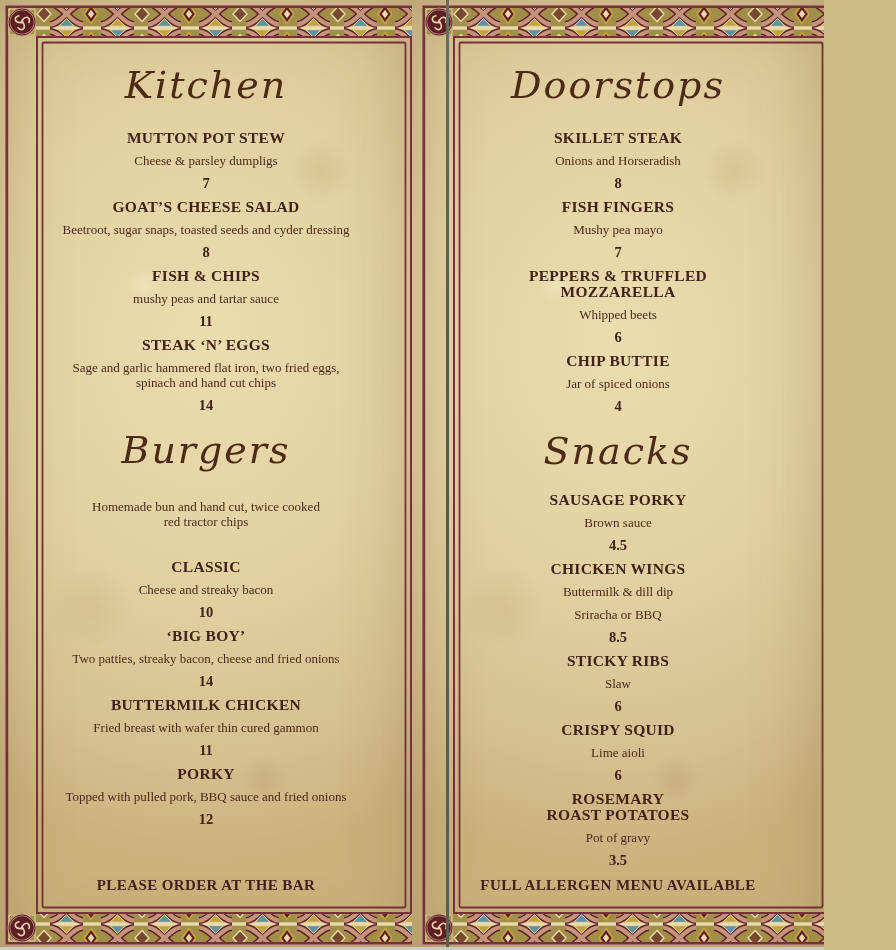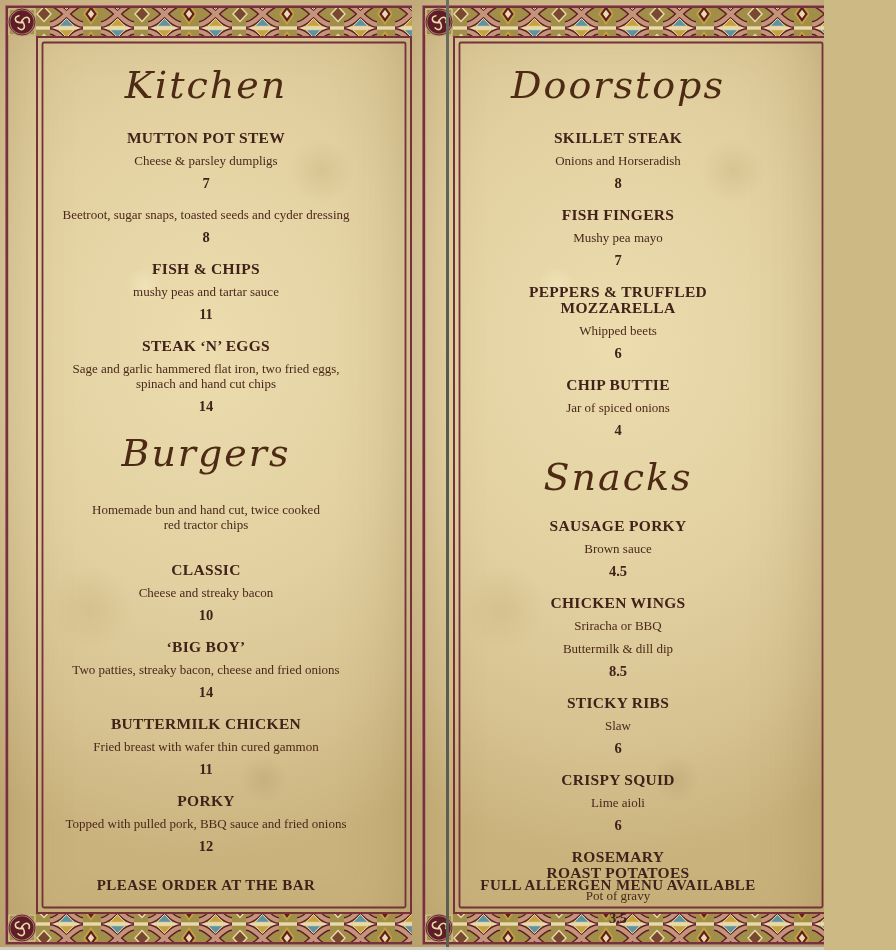--- a/index.html
+++ b/index.html
@@ -17,21 +17,21 @@
   .border-host{position:absolute;inset:0;z-index:2;pointer-events:none;}
   .border-host svg{display:block;}
   .content{position:absolute;top:44px;bottom:44px;left:40px;right:40px;z-index:3;
            text-align:center;color:#46241a;}
   h2.script-title{font-family:"DejaVu Serif",serif;font-style:italic;font-weight:400;
            font-size:38px;line-height:54px;letter-spacing:2px;color:#4d2a14;
            margin:14px 0 14px;}
   .menu-section + .menu-section h2.script-title{margin:6px 0 10px;}
   .section-intro{font-size:13px;line-height:15px;padding:4px 0;margin:18px 0 22px;
            white-space:pre-line;color:#4a281b;}
-  .menu-item{margin:8px;}
+  .menu-item{margin:0;}
   .item-name{font-weight:700;font-size:15.5px;line-height:16px;padding:3.5px 0;
            letter-spacing:.3px;white-space:pre-line;color:#41221a;}
   .item-desc{font-size:13px;line-height:15px;padding:4px 0;white-space:pre-line;color:#4a281b;}
   .item-price{font-weight:700;font-size:14.5px;line-height:15px;padding:4px 0;color:#41221a;}
   .footer{position:absolute;left:0;right:0;bottom:13px;font-weight:700;font-size:15px;
           line-height:16px;letter-spacing:.4px;color:#41221a;text-align:center;}
   .divider{position:absolute;left:446px;top:0;width:3px;height:100%;z-index:5;
           background:linear-gradient(#6a6d5f,#565a4d 40%,#5c6052);}
   .photo-edge{position:absolute;left:0;bottom:0;width:100%;height:3px;z-index:6;
           background:#cfd0c7;opacity:.9;}
@@ -149,20 +149,21 @@
     <div class="content">
       <div>
           <div class="menu-section">
             <h2 class="script-title">Kitchen</h2>
             <div class="menu-item">
               <div class="item-name">MUTTON POT STEW</div>
               <div class="item-desc">Cheese &amp; parsley dumpligs</div>
               <div class="item-price">7</div>
             </div>
             <div class="menu-item">
+              <div class="item-name">GOAT’S CHEESE SALAD</div>
               <div class="item-desc">Beetroot, sugar snaps, toasted seeds and cyder dressing</div>
               <div class="item-price">8</div>
             </div>
             <div class="menu-item">
               <div class="item-name">FISH &amp; CHIPS</div>
               <div class="item-desc">mushy peas and tartar sauce</div>
               <div class="item-price">11</div>
             </div>
             <div class="menu-item">
               <div class="item-name">STEAK ‘N’ EGGS</div>
@@ -334,22 +335,22 @@
           </div>
           <div class="menu-section">
             <h2 class="script-title">Snacks</h2>
             <div class="menu-item">
               <div class="item-name">SAUSAGE PORKY</div>
               <div class="item-desc">Brown sauce</div>
               <div class="item-price">4.5</div>
             </div>
             <div class="menu-item">
               <div class="item-name">CHICKEN WINGS</div>
+              <div class="item-desc">Buttermilk &amp; dill dip</div>
               <div class="item-desc">Sriracha or BBQ</div>
-              <div class="item-desc">Buttermilk &amp; dill dip</div>
               <div class="item-price">8.5</div>
             </div>
             <div class="menu-item">
               <div class="item-name">STICKY RIBS</div>
               <div class="item-desc">Slaw</div>
               <div class="item-price">6</div>
             </div>
             <div class="menu-item">
               <div class="item-name">CRISPY SQUID</div>
               <div class="item-desc">Lime aioli</div>

